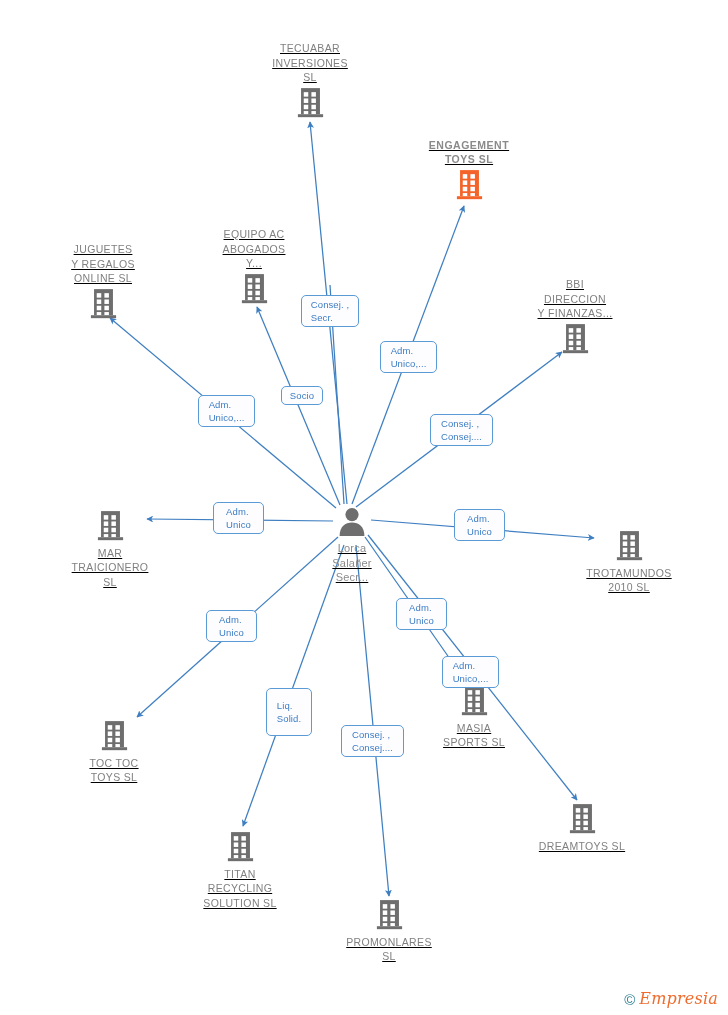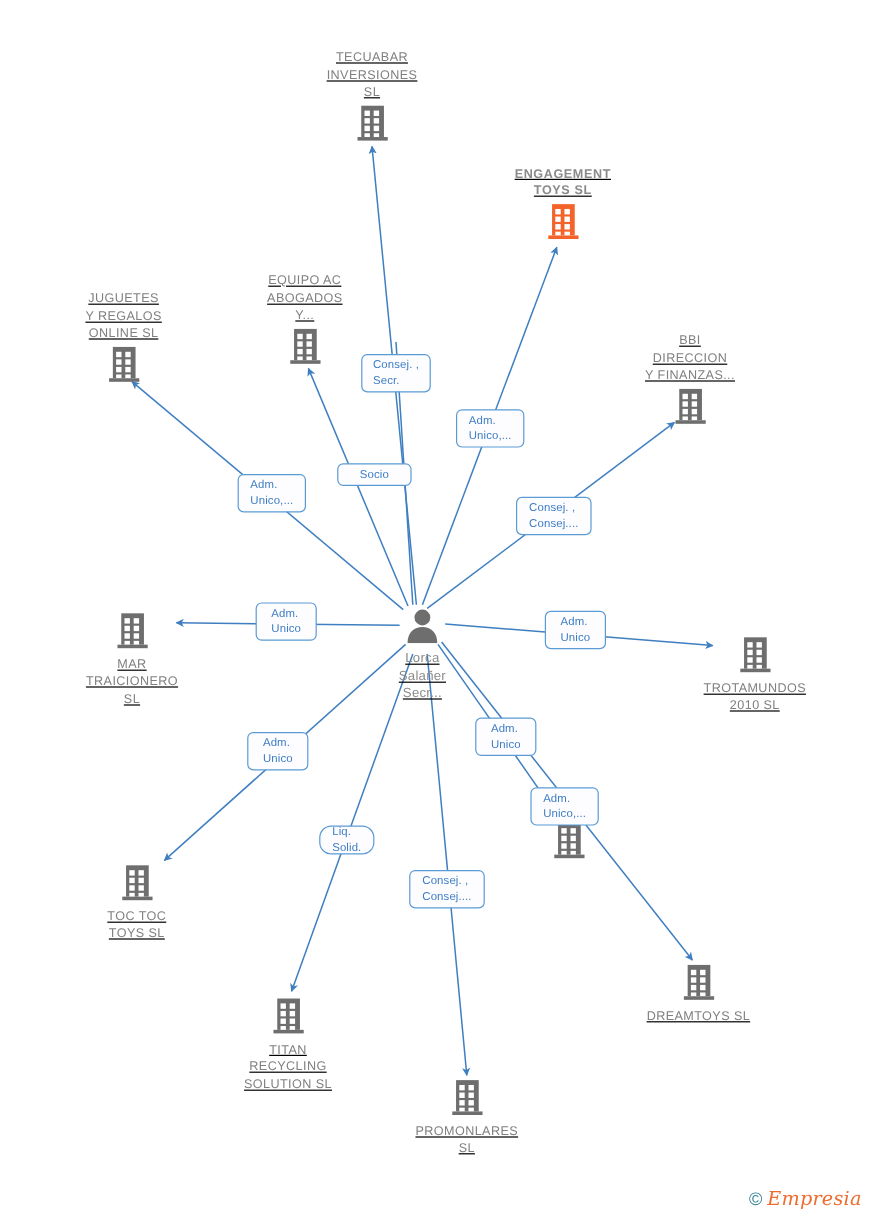--- a/index.html
+++ b/index.html
@@ -258,20 +258,22 @@
     <rect x="7.5" y="5.5" width="5" height="5" fill="#fff"></rect>
             <rect x="16" y="5.5" width="5" height="5" fill="#fff"></rect>
             <rect x="7.5" y="12.5" width="5" height="5" fill="#fff"></rect>
             <rect x="16" y="12.5" width="5" height="5" fill="#fff"></rect>
             <rect x="7.5" y="19.5" width="5" height="5" fill="#fff"></rect>
             <rect x="16" y="19.5" width="5" height="5" fill="#fff"></rect>
             <rect x="16" y="26.5" width="5" height="5" fill="#fff"></rect>
     <rect x="7.5" y="26.5" width="5" height="5.5" fill="#fff"></rect>
     <rect x="1" y="30" width="28" height="3.3" fill="#6e6e6e"></rect>
   </svg></span>
+        <span class="lbl">MASIA
+SPORTS  SL</span>
       </div>
       <div class="node " style="left: 114px; top: 719.5px;">
         <span class="ico"><svg width="27" height="31" viewBox="0 0 30 34" xmlns="http://www.w3.org/2000/svg">
     <rect x="4.5" y="1" width="21" height="29" fill="#6e6e6e"></rect>
     <rect x="7.5" y="5.5" width="5" height="5" fill="#fff"></rect>
             <rect x="16" y="5.5" width="5" height="5" fill="#fff"></rect>
             <rect x="7.5" y="12.5" width="5" height="5" fill="#fff"></rect>
             <rect x="16" y="12.5" width="5" height="5" fill="#fff"></rect>
             <rect x="7.5" y="19.5" width="5" height="5" fill="#fff"></rect>
             <rect x="16" y="19.5" width="5" height="5" fill="#fff"></rect>
@@ -329,36 +331,36 @@
   </svg></span>
         <span class="lbl">PROMONLARES
 SL</span>
       </div>
     </div>
   <div id="labels-layer">
       <div class="rel" style="left: 301px; top: 295px; width: 58px; height: 32px; display: flex; flex-direction: column; align-items: center; justify-content: center;">Consej. ,
 Secr.</div>
       <div class="rel" style="left: 380px; top: 341px; width: 57px; height: 32px; display: flex; flex-direction: column; align-items: center; justify-content: center;">Adm.
 Unico,...</div>
-      <div class="rel" style="left: 281px; top: 386px; width: 62px; height: 19px; display: flex; flex-direction: column; align-items: center; justify-content: center;">Socio</div>
+      <div class="rel" style="left: 281px; top: 386px; width: 42px; height: 19px; display: flex; flex-direction: column; align-items: center; justify-content: center;">Socio</div>
       <div class="rel" style="left: 198px; top: 395px; width: 57px; height: 32px; display: flex; flex-direction: column; align-items: center; justify-content: center;">Adm.
 Unico,...</div>
       <div class="rel" style="left: 430px; top: 414px; width: 63px; height: 32px; display: flex; flex-direction: column; align-items: center; justify-content: center;">Consej. ,
 Consej....</div>
       <div class="rel" style="left: 213px; top: 502px; width: 51px; height: 32px; display: flex; flex-direction: column; align-items: center; justify-content: center;">Adm.
 Unico</div>
       <div class="rel" style="left: 454px; top: 509px; width: 51px; height: 32px; display: flex; flex-direction: column; align-items: center; justify-content: center;">Adm.
 Unico</div>
       <div class="rel" style="left: 206px; top: 610px; width: 51px; height: 32px; display: flex; flex-direction: column; align-items: center; justify-content: center;">Adm.
 Unico</div>
       <div class="rel" style="left: 396px; top: 598px; width: 51px; height: 32px; display: flex; flex-direction: column; align-items: center; justify-content: center;">Adm.
 Unico</div>
       <div class="rel" style="left: 442px; top: 656px; width: 57px; height: 32px; display: flex; flex-direction: column; align-items: center; justify-content: center;">Adm.
 Unico,...</div>
-      <div class="rel" style="left: 266px; top: 688px; width: 46px; height: 24px; display: flex; flex-direction: column; align-items: center; justify-content: center; border-radius: 10px;">Liq.
+      <div class="rel" style="left: 266px; top: 688px; width: 46px; height: 48px; display: flex; flex-direction: column; align-items: center; justify-content: center;">Liq.
 Solid.</div>
       <div class="rel" style="left: 341px; top: 725px; width: 63px; height: 32px; display: flex; flex-direction: column; align-items: center; justify-content: center;">Consej. ,
 Consej....</div>
     </div>
 
   <div id="watermark">
     <span class="cmark">©</span>
     <span class="wname">Empresia</span>
   </div>
 

